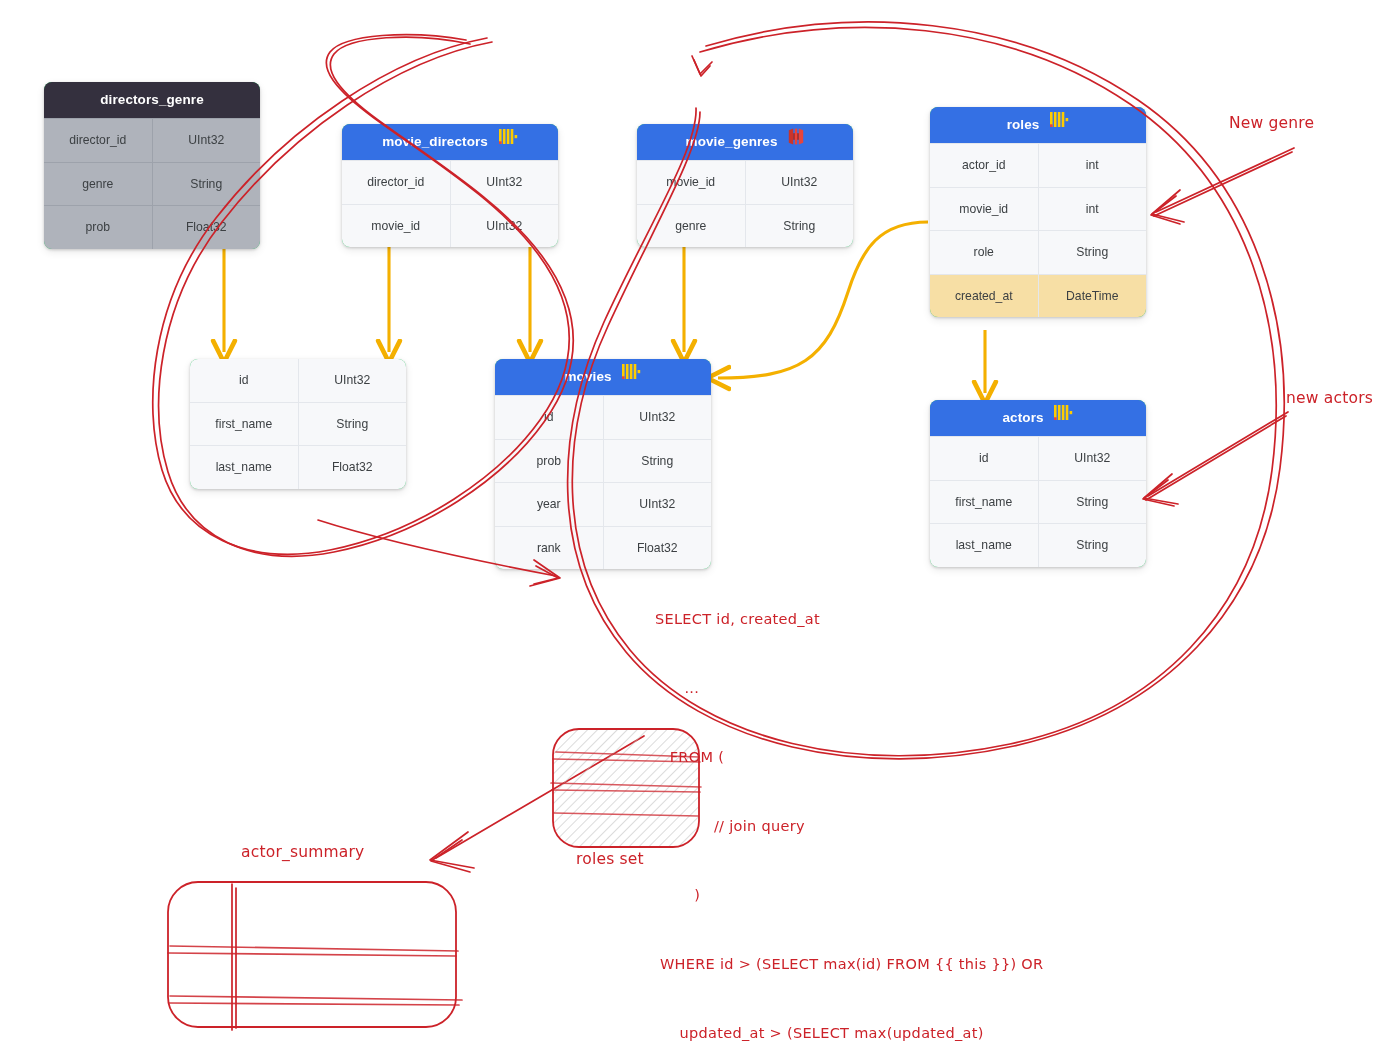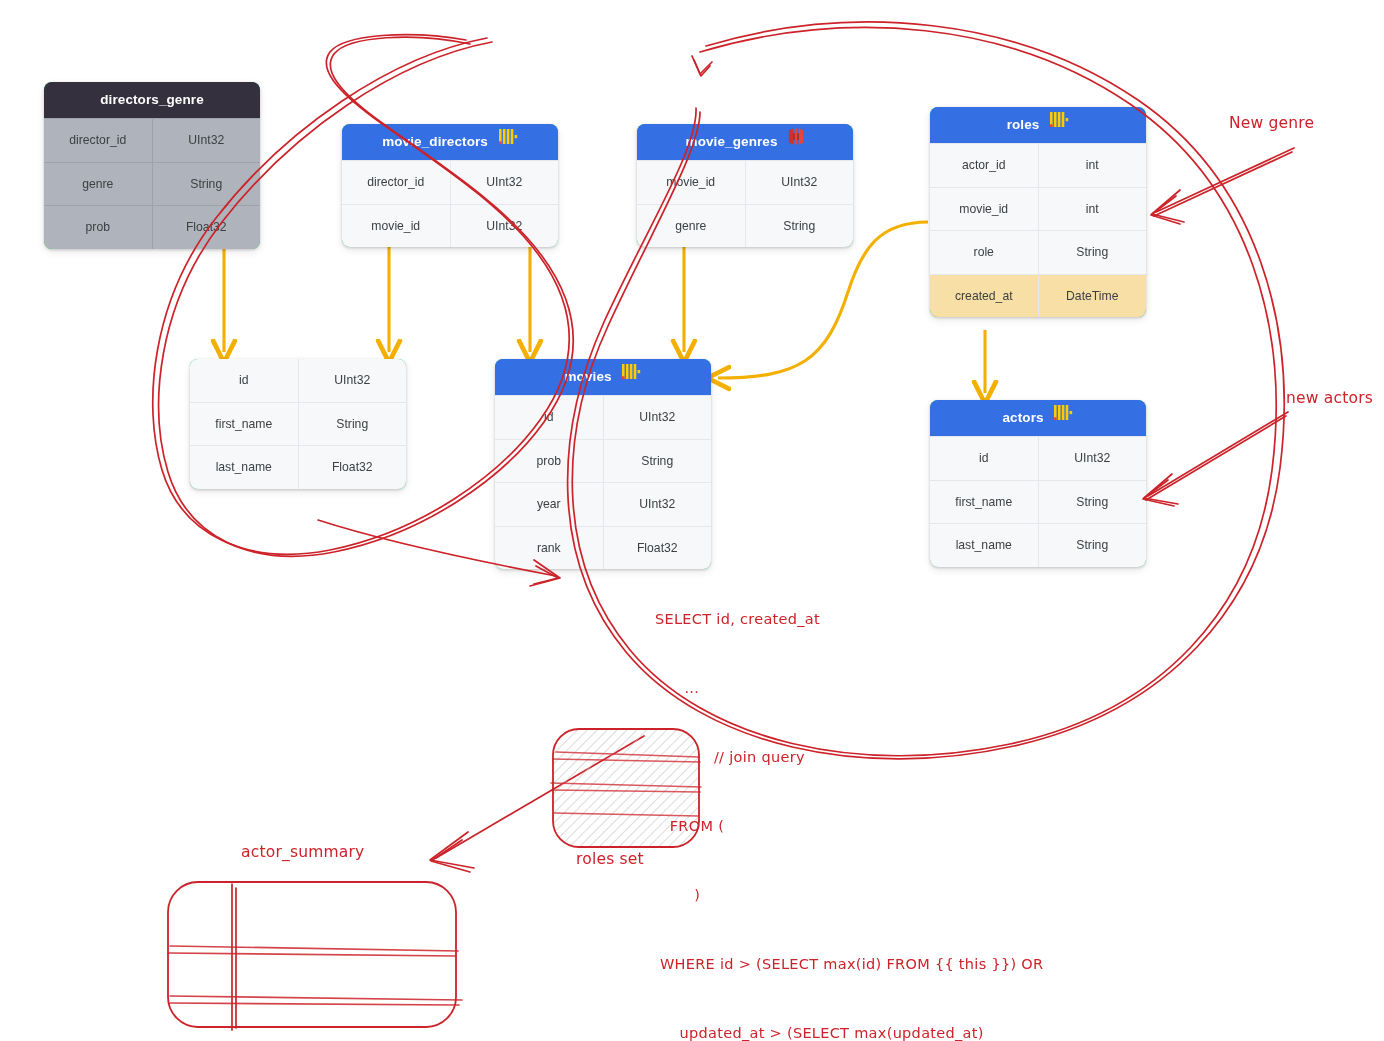--- a/index.html
+++ b/index.html
@@ -375,21 +375,21 @@
 
   <div class="hand lbl" style="left:1286px; top:389px;">new actors</div>
 
   <div class="hand lbl" style="left:241px; top:843px;">actor_summary</div>
 
   <div class="hand lbl" style="left:576px; top:850px;">roles set</div>
 
   <div class="hand sql" style="left:655px; top:562px;">
     <div>SELECT id, created_at</div>
     <div>      ...</div>
+    <div>   FROM (</div>
     <div>            // join query</div>
-    <div>   FROM (</div>
     <div>        )</div>
     <div> WHERE id &gt; (SELECT max(id) FROM {{ this }}) OR</div>
     <div>     updated_at &gt; (SELECT max(updated_at)</div>
     
   </div>
 
 </div>
 
 </body></html>

